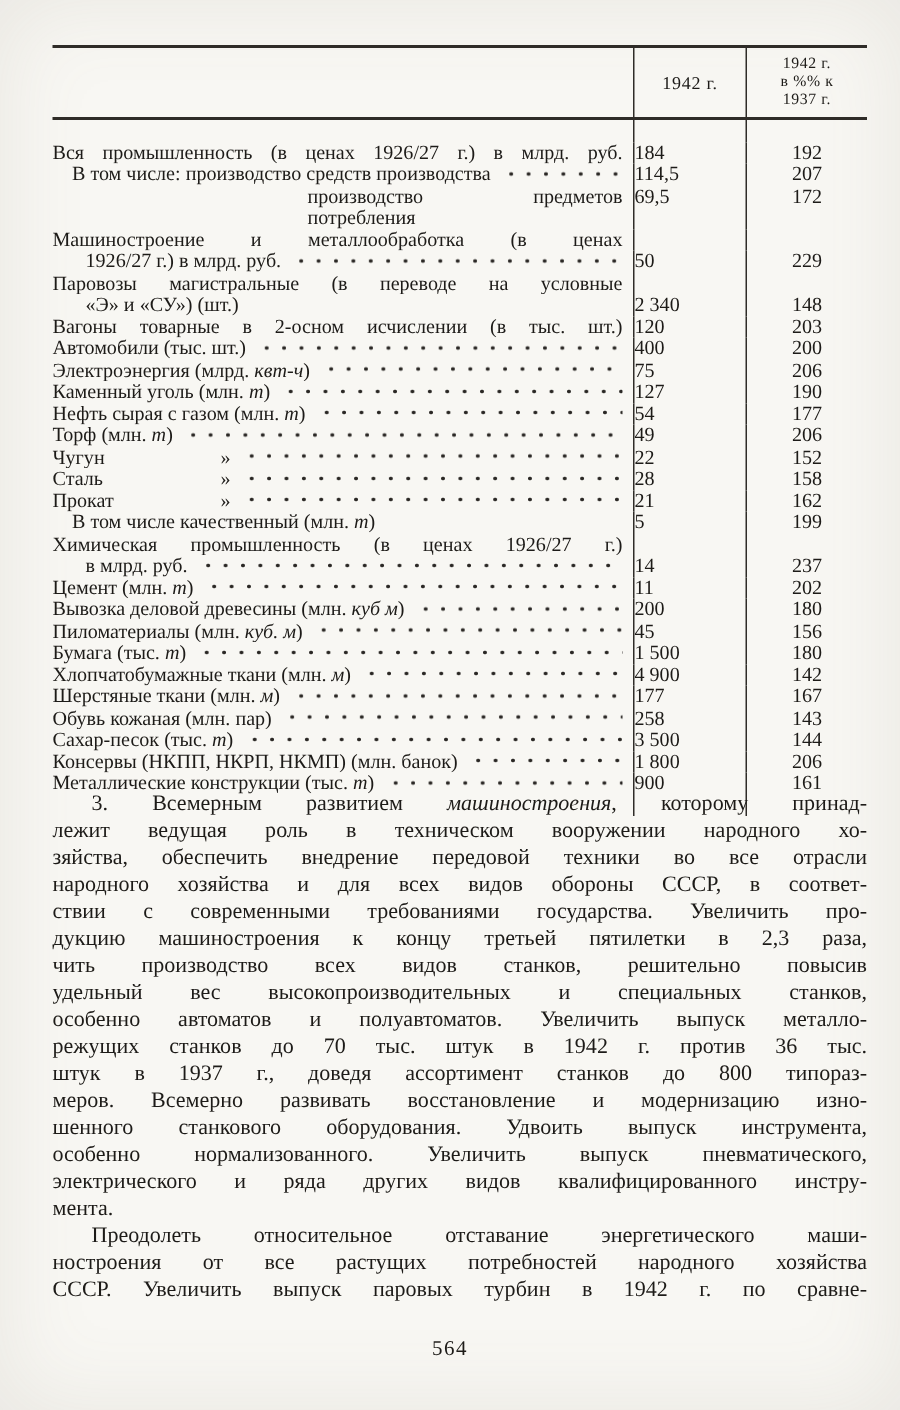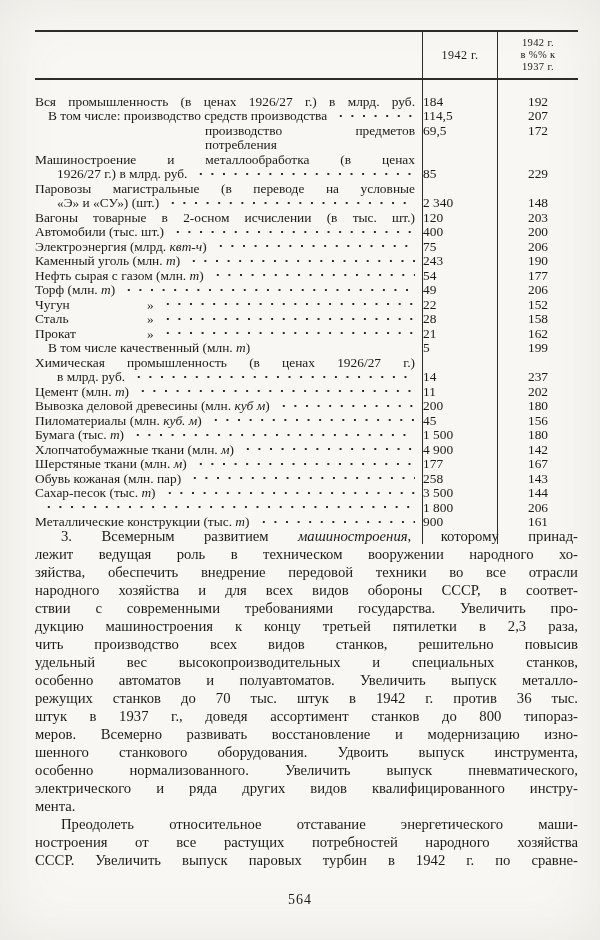--- a/index.html
+++ b/index.html
@@ -88,30 +88,30 @@
         <div class="t-row">
           <div class="t-stub just"><span>Машиностроение и металлообработка (в ценах</span></div>
           <div class="t-v1"></div>
           <div class="t-v2"></div>
         </div>
         <div class="t-row">
           <div class="t-stub" style="padding-left: 22px;">
             <span class="lbl">1926/27 г.) в млрд. руб.</span>
             <span class="dots"></span>
           </div>
-          <div class="t-v1">85</div>
+          <div class="t-v1">50</div>
           <div class="t-v2">229</div>
         </div>
         <div class="t-row">
           <div class="t-stub just"><span>Паровозы магистральные (в переводе на условные</span></div>
           <div class="t-v1"></div>
           <div class="t-v2"></div>
         </div>
         <div class="t-row">
-          <div class="t-stub" style="padding-left: 22px;">
+          <div class="t-stub" style="padding-left: 22px; flex-direction: column;">
             <span class="lbl">«Э» и «СУ») (шт.)</span>
             <span class="dots"></span>
           </div>
           <div class="t-v1">2 340</div>
           <div class="t-v2">148</div>
         </div>
         <div class="t-row">
           <div class="t-stub just"><span>Вагоны товарные в 2-осном исчислении (в тыс. шт.)</span></div>
           <div class="t-v1">120</div>
           <div class="t-v2">203</div>
@@ -130,21 +130,21 @@
             <span class="dots"></span>
           </div>
           <div class="t-v1">75</div>
           <div class="t-v2">206</div>
         </div>
         <div class="t-row">
           <div class="t-stub">
             <span class="lbl">Каменный уголь (млн. <i>т</i>)</span>
             <span class="dots"></span>
           </div>
-          <div class="t-v1">243</div>
+          <div class="t-v1">127</div>
           <div class="t-v2">190</div>
         </div>
         <div class="t-row">
           <div class="t-stub">
             <span class="lbl">Нефть сырая с газом (млн. <i>т</i>)</span>
             <span class="dots"></span>
           </div>
           <div class="t-v1">54</div>
           <div class="t-v2">177</div>
         </div>
@@ -263,20 +263,21 @@
         <div class="t-row">
           <div class="t-stub">
             <span class="lbl">Сахар-песок (тыс. <i>т</i>)</span>
             <span class="dots"></span>
           </div>
           <div class="t-v1">3 500</div>
           <div class="t-v2">144</div>
         </div>
         <div class="t-row">
           <div class="t-stub">
+            <span class="lbl">Консервы (НКПП, НКРП, НКМП) (млн. банок)</span>
             <span class="dots"></span>
           </div>
           <div class="t-v1">1 800</div>
           <div class="t-v2">206</div>
         </div>
         <div class="t-row">
           <div class="t-stub">
             <span class="lbl">Металлические конструкции (тыс. <i>т</i>)</span>
             <span class="dots"></span>
           </div>

